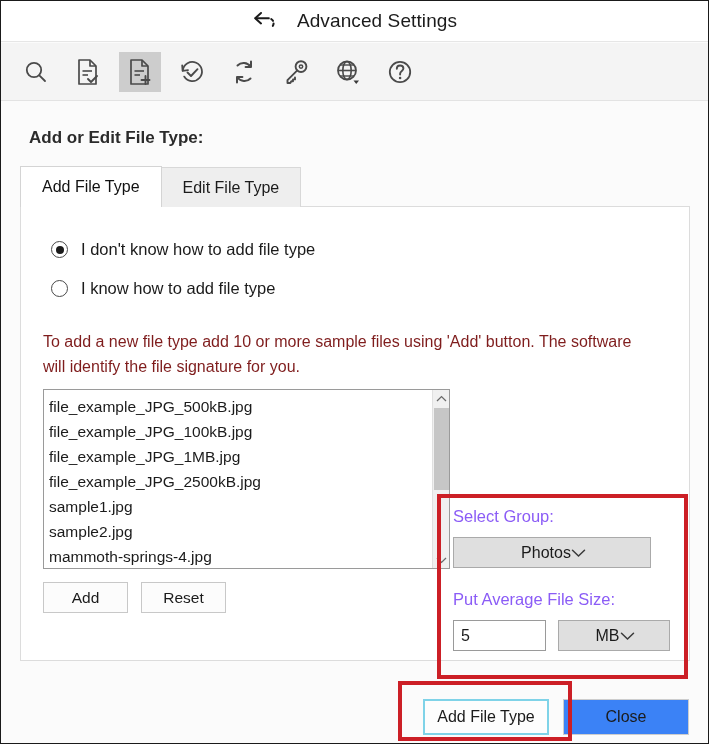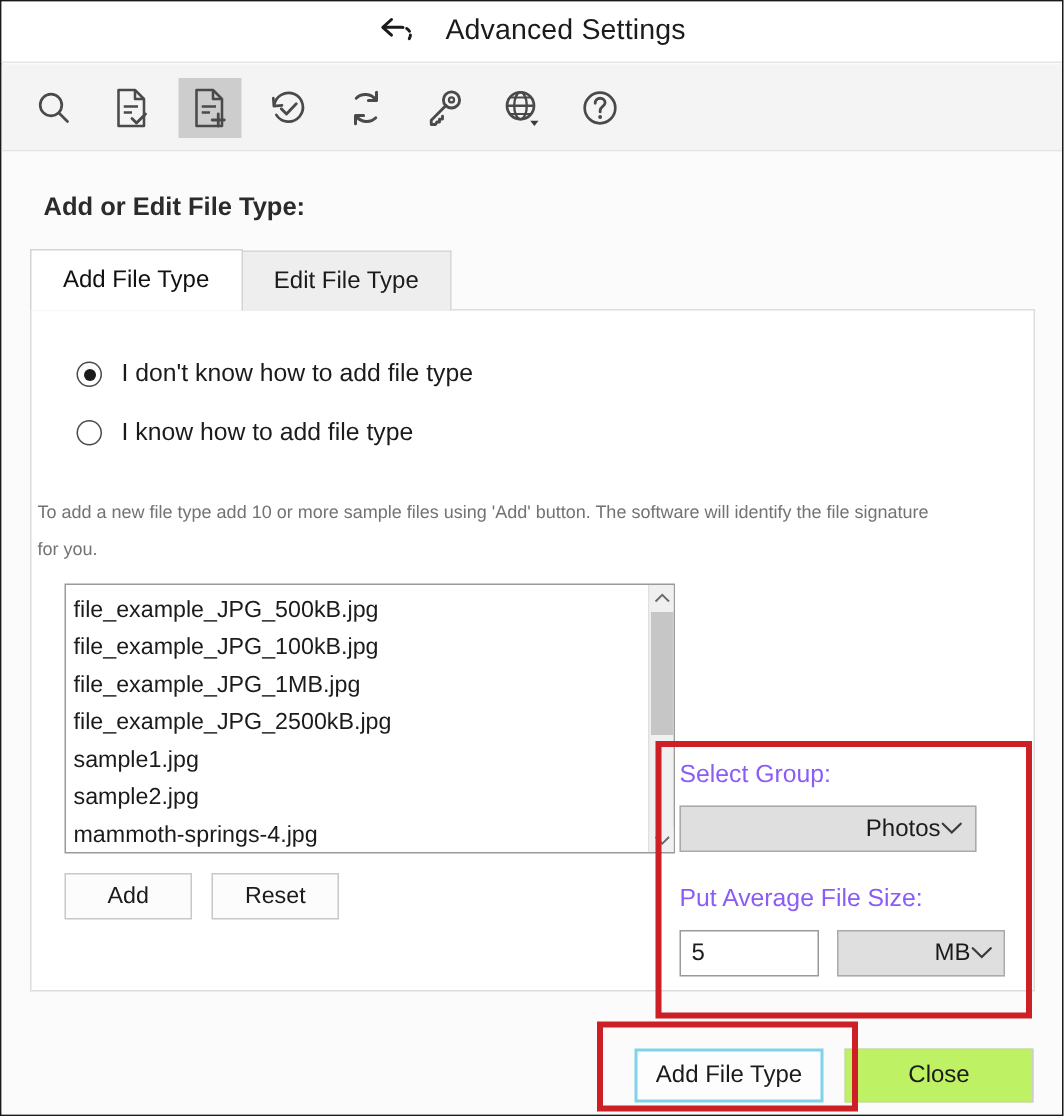--- a/index.html
+++ b/index.html
@@ -113,23 +113,23 @@
     margin-right: 13px;
   }
   .radio.checked::after {
     content: ""; position: absolute;
     left: 3.5px; top: 3.5px; width: 8px; height: 8px;
     border-radius: 50%; background: #1b1b1b;
   }
   .radio-label { font-size: 16.5px; color: #1b1b1b; }
 
   .hint {
-    position: absolute; left: 4px; top: 122px;
+    position: absolute; left: 22px; top: 122px;
     width: 600px;
-    font-size: 12px; line-height: 25px; color: #737373;
+    font-size: 16px; line-height: 25px; color: #7f1d1d;
   }
 
   
   .listbox {
     position: absolute; left: 22px; top: 182px;
     width: 407px; height: 180px;
     background: #ffffff;
     border: 1px solid #9a9a9a;
     overflow: hidden;
     display: flex;
@@ -188,21 +188,21 @@
   .field-label {
     font-size: 16.5px; color: #8b5cf6; margin-bottom: 11px;
   }
   .combo {
     height: 31px; width: 198px;
     background: #dfdfdf;
     border: 1px solid #aaaaaa;
     display: flex; align-items: center;
     padding: 0 8px 0 11px;
     font-size: 16px; color: #1b1b1b;
-    justify-content: flex-end;
+    justify-content: center;
   }
   .combo .caret { display: block; }
   .spacer-20 { height: 22px; }
   .sizerow { display: flex; align-items: center; gap: 12px; }
   .textinput {
     width: 93px; height: 31px;
     background: #ffffff; border: 1px solid #9a9a9a;
     display: flex; align-items: center;
     padding: 0 7px;
     font-size: 16px; color: #1b1b1b;
@@ -213,21 +213,21 @@
   .footer {
     position: absolute; left: 0; top: 585px;
     width: 707px; height: 57px;
   }
   .footbtns {
     position: absolute; right: 19px; top: 13px;
     display: flex; gap: 14px; align-items: center;
   }
   .footbtn {
     min-width: 126px; height: 36px;
-    background: #bef264;
+    background: #3b82f6;
     border: 1px solid #cdcdcd;
     font-size: 16px; color: #1b1b1b;
     font-family: "Liberation Sans", sans-serif;
     display: flex; align-items: center; justify-content: center;
     padding: 0 12px;
   }
   .footbtn.focused {
     border: 2px solid #7fd3e8;
     background: #fdfdfd;
   }

